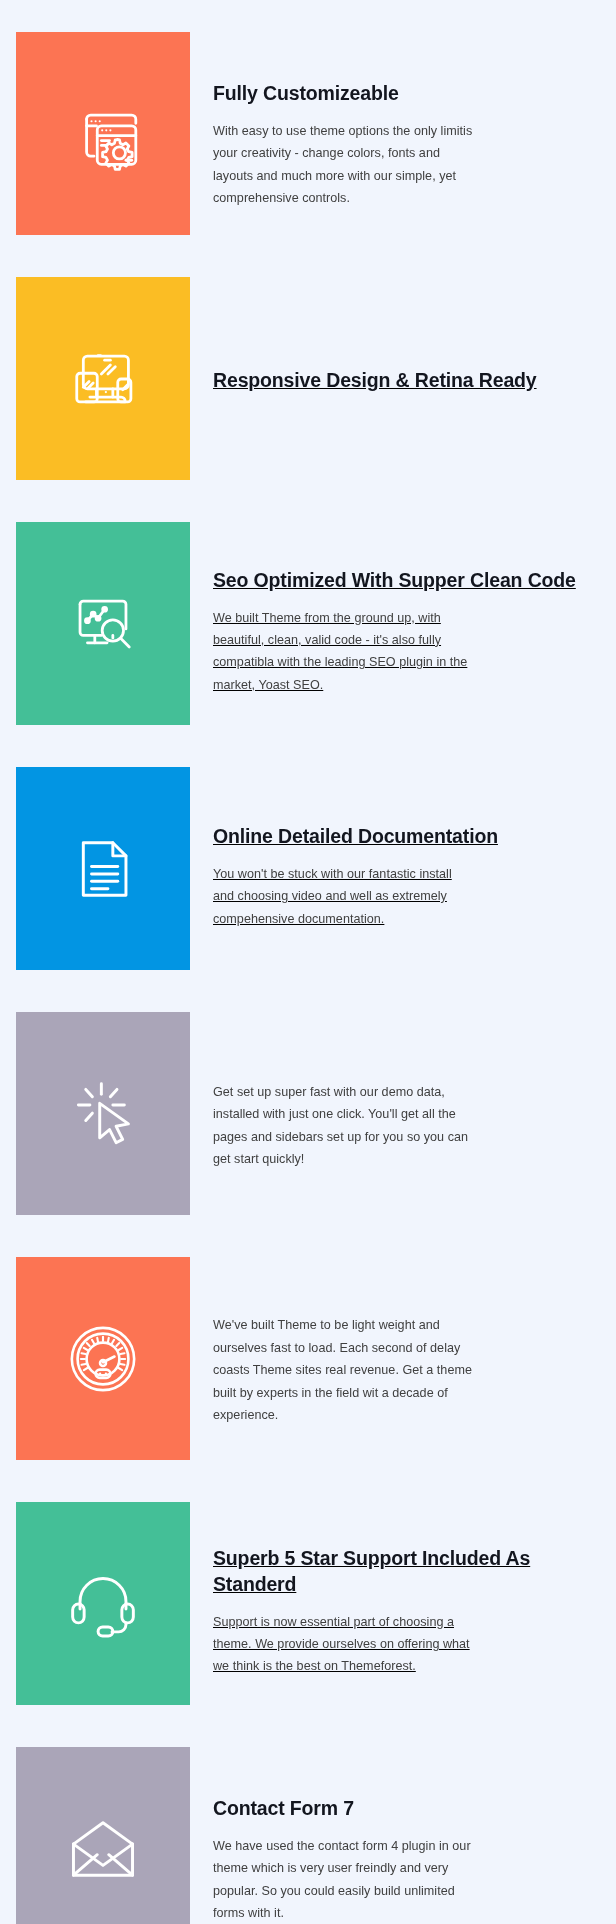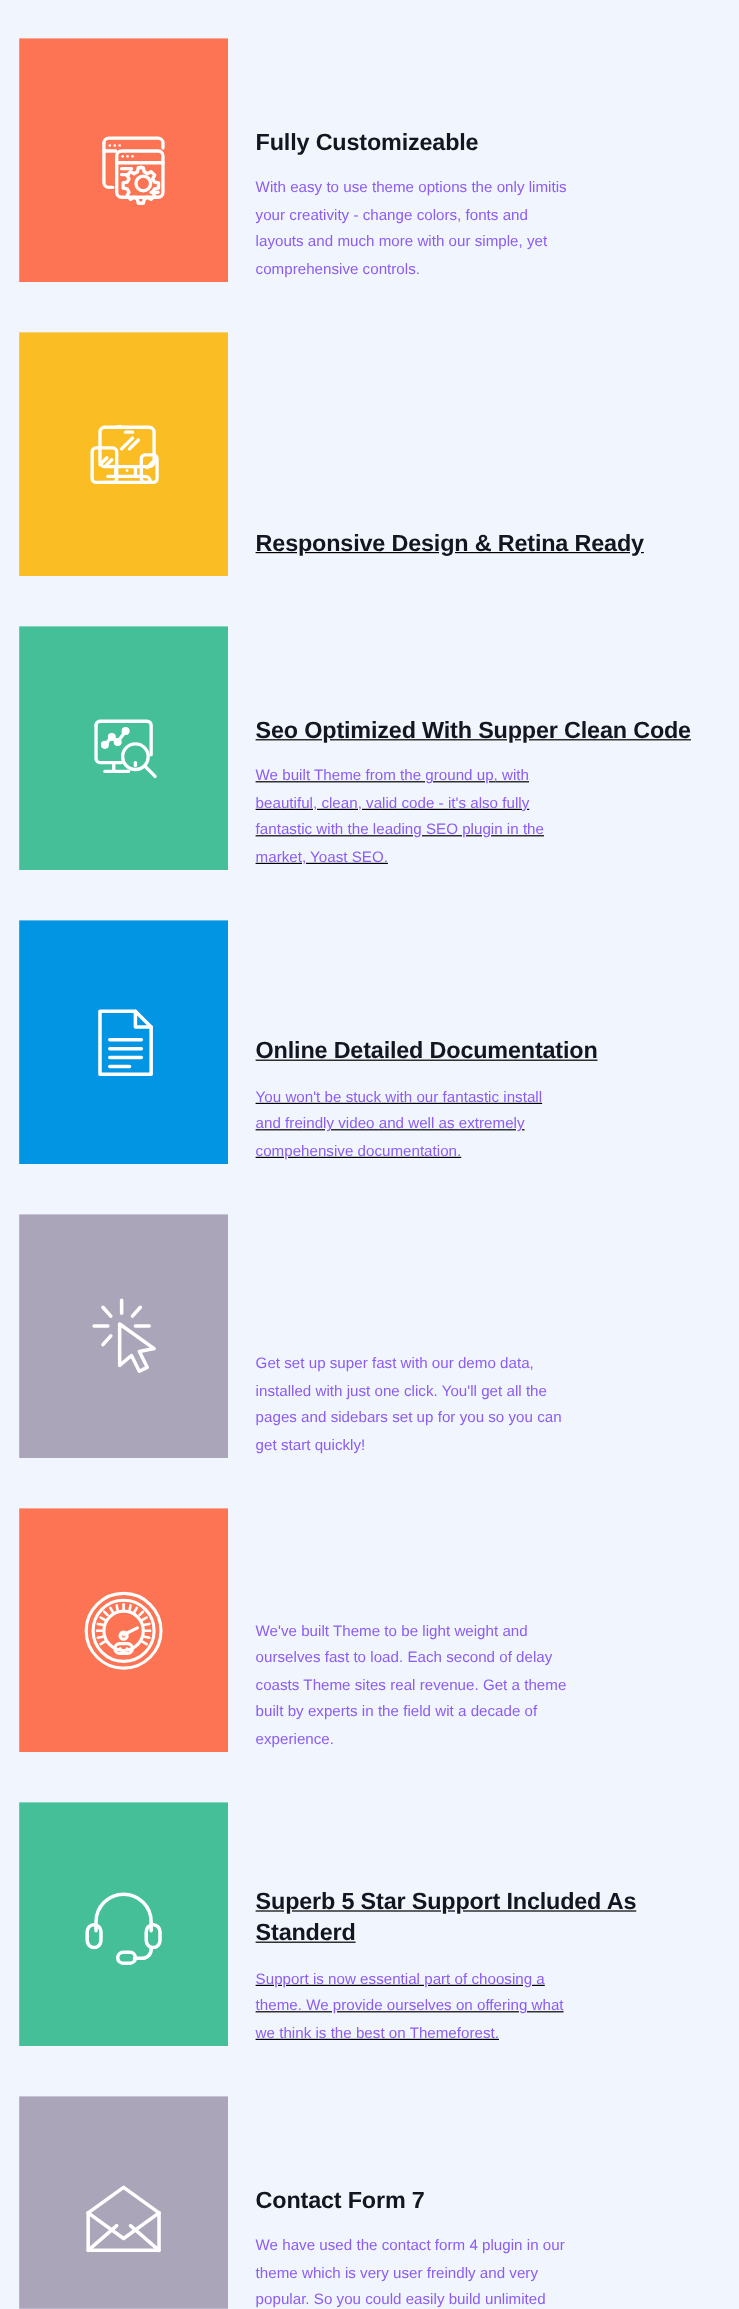--- a/index.html
+++ b/index.html
@@ -11,21 +11,21 @@
     font-family: "Liberation Sans", sans-serif;
     overflow: hidden;
   }
 
   #features-list {
     padding: 32px 0 0 0;
   }
 
   .feature-row {
     display: flex;
-    align-items: flex-end;
+    align-items: center;
     margin-bottom: 42px;
     padding-left: 16px;
   }
 
   .feature-tile {
     width: 174px;
     min-width: 174px;
     height: 203px;
     display: flex;
     align-items: center;
@@ -49,21 +49,21 @@
     font-size: 19.5px;
     font-weight: bold;
     color: #13161f;
     line-height: 1.32;
     letter-spacing: -0.15px;
     margin-bottom: 13px;
   }
 
   .feature-body {
     font-size: 12.6px;
-    color: #8b5cf6;
+    color: #404040;
     line-height: 1.78;
     letter-spacing: 0.02px;
     max-width: 262px;
   }
 
   
   .feature-row.two-line-title .feature-text { padding-top: 17px; text-decoration: underline; }
 </style>
 </head>
 <body>
@@ -139,40 +139,40 @@
           <circle cx="38" cy="38" r="2.4"></circle>
           <circle cx="44" cy="43" r="2.4"></circle>
           <circle cx="52" cy="32" r="2.4"></circle>
           <circle cx="62" cy="58" r="13"></circle>
           <path d="M71.5 67.5L82 78"></path>
         </svg>
       </span>
     </div>
     <div class="feature-text">
       <div class="feature-title">Seo Optimized With Supper Clean Code</div>
-      <div class="feature-body">We built Theme from the ground up, with beautiful, clean, valid code - it's also fully fantastic with the leading SEO plugin in the market, Yoast SEO.</div>
+      <div class="feature-body">We built Theme from the ground up, with beautiful, clean, valid code - it's also fully compatibla with the leading SEO plugin in the market, Yoast SEO.</div>
     </div>
   </div>
 
   <div class="feature-row two-line-title">
     <div class="feature-tile" style="background:#0295e3">
       <span>
         <svg viewBox="0 0 100 100" fill="none" stroke="#ffffff" stroke-width="3.6" stroke-linecap="round" stroke-linejoin="round">
           <path d="M26 18h36l16 16v48H26z"></path>
           <path d="M62 18v16h16"></path>
           <path d="M36 47h32"></path>
           <path d="M36 56h32"></path>
           <path d="M36 65h32"></path>
           <path d="M36 74h20"></path>
         </svg>
       </span>
     </div>
     <div class="feature-text">
       <div class="feature-title">Online Detailed Documentation</div>
-      <div class="feature-body">You won't be stuck with our fantastic install and freindly video and well as extremely compehensive documentation.</div>
+      <div class="feature-body">You won't be stuck with our fantastic install and choosing video and well as extremely compehensive documentation.</div>
     </div>
   </div>
 
   <div class="feature-row">
     <div class="feature-tile" style="background:#aaa5b8">
       <span>
         <svg viewBox="0 0 100 100" fill="none" stroke="#ffffff" stroke-width="3.6" stroke-linecap="round" stroke-linejoin="round">
           <path d="M48 13v13"></path>
           <path d="M29 20l8 9"></path>
           <path d="M67 20l-8 9"></path>

